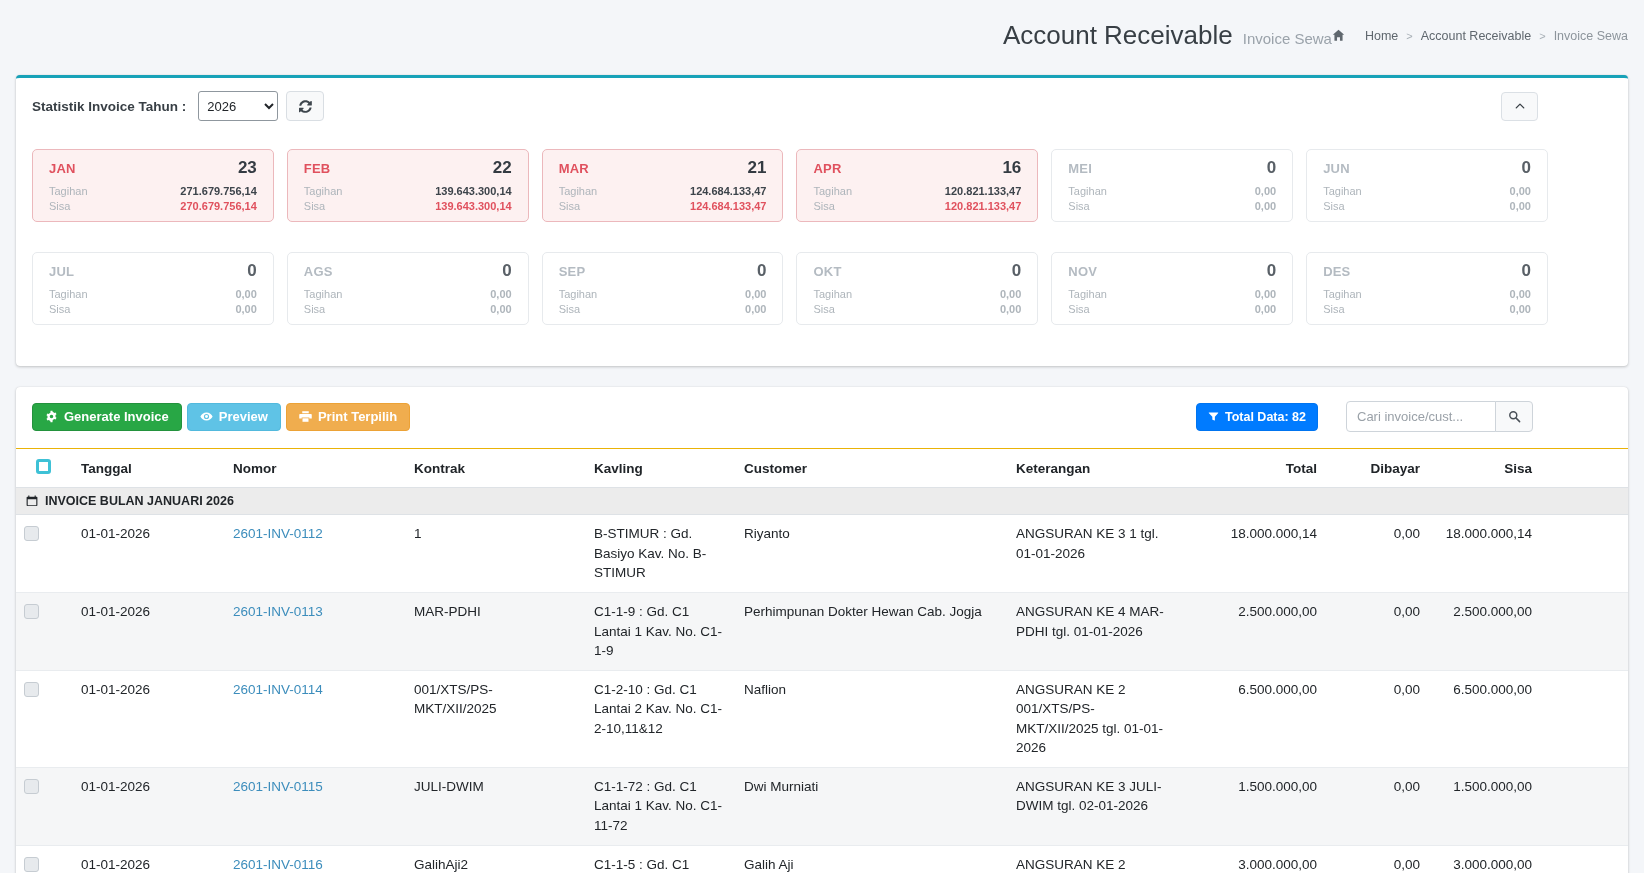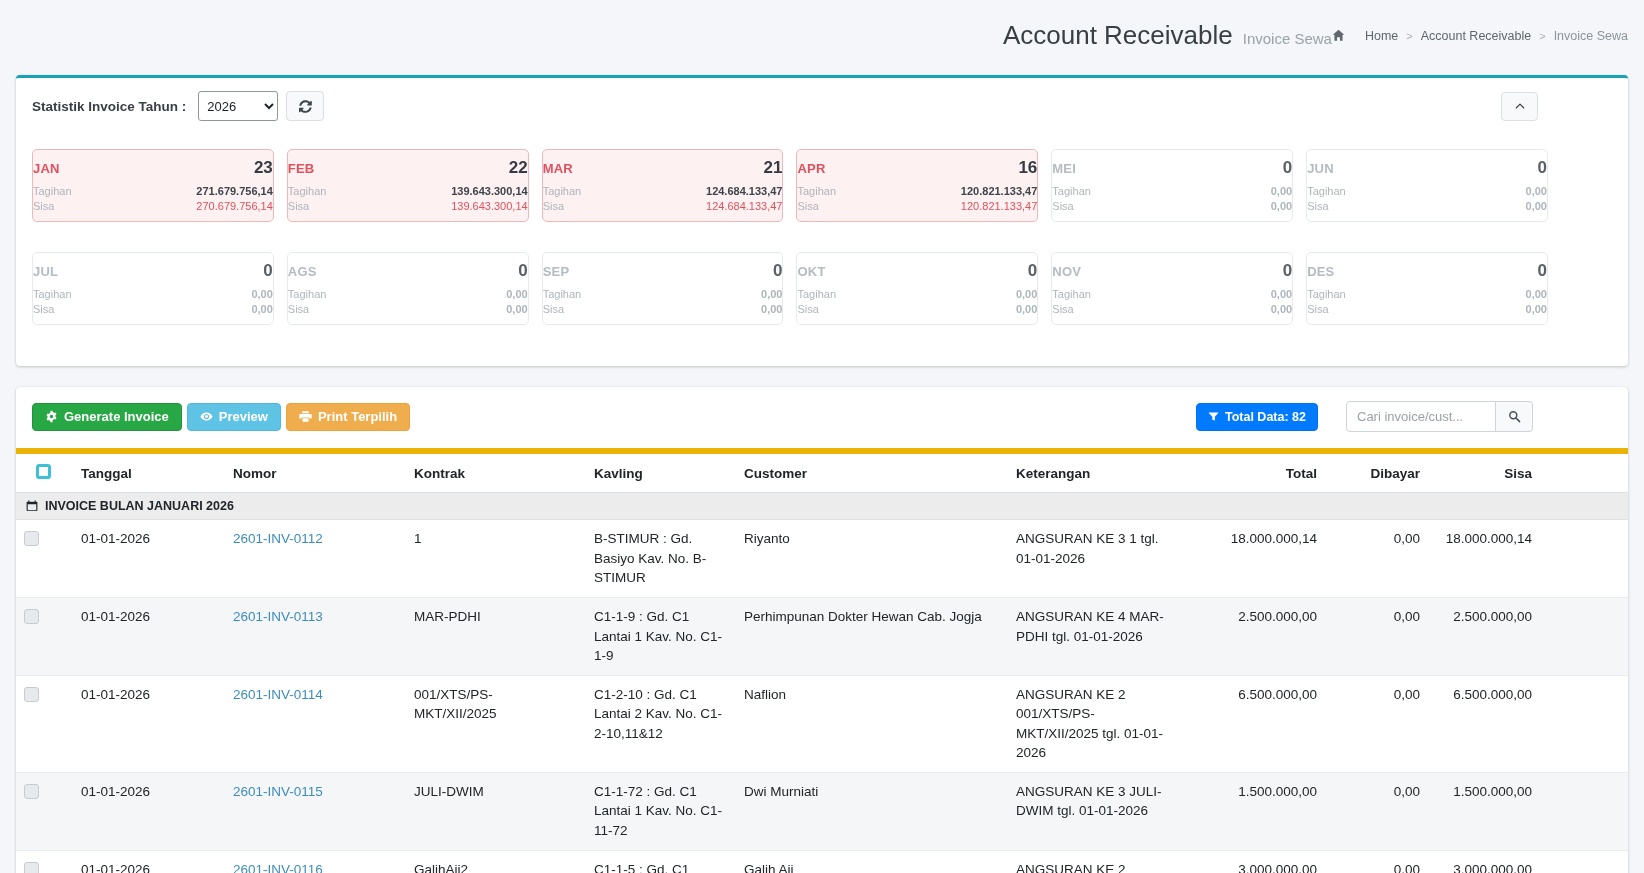--- a/index.html
+++ b/index.html
@@ -25,32 +25,32 @@
   .stats-label{font-weight:700;font-size:13.5px;color:#383f45}
   .year-select{margin-left:12px;height:30px;width:80px;font-size:13px;border:1px solid #8f979e;
     border-radius:3px;background:#fff;padding:0 4px;color:#212529;font-family:inherit}
   .btn{display:inline-flex;align-items:center;justify-content:center;gap:6px;border-radius:4px;
     border:1px solid transparent;cursor:pointer;font-family:inherit}
   .refresh-btn{margin-left:8px;width:38px;height:30px;background:#f8f9fa;border-color:#d9dee3;color:#3f474e}
   .collapse-btn{margin-left:auto;width:37px;height:29px;background:#f8f9fa;border-color:#dbe0e5;color:#383f45}
 
   
   .months-grid{display:grid;grid-template-columns:repeat(6,1fr);column-gap:13px;row-gap:30px;padding:16px 80px 41px 16px}
-  .month-card{border:1px solid #e7eaed;border-radius:5px;background:#fff;padding:8px 0 9px;height:73px}
+  .month-card{border:1px solid #e7eaed;border-radius:5px;background:#fff;padding:8px 16px 9px;height:73px}
   .month-card.active{background:#fdf1f1;border-color:#ecb8bc}
   .mc-top{display:flex;justify-content:space-between;align-items:baseline;margin-bottom:6px}
   .mc-name{font-weight:700;font-size:13px;color:#b4bbc2;letter-spacing:.2px}
   .month-card.active .mc-name{color:#e0515e}
   .mc-count{font-weight:700;font-size:17px;color:#596067}
   .month-card.active .mc-count{color:#343b42}
   .mc-line{display:flex;justify-content:space-between;font-size:11px;line-height:15px}
   .mc-label{color:#aeb5bb}
   .mc-value{color:#aeb5bb;font-weight:600}
   .month-card.active .v-tagihan{color:#3d444b;font-weight:700}
-  .month-card.active .v-sisa{color:#e0515e;font-weight:400}
+  .month-card.active .v-sisa{color:#e0515e;font-weight:700}
 
   
   .table-card{margin:0 16px;min-height:505px}
   .toolbar{display:flex;align-items:center;padding:14px 95px 16px 16px}
   .left-buttons{display:flex;gap:5px}
   .btn-sm{font-size:13px;padding:0 12px;height:28px;color:#fff;font-weight:600}
   .btn-generate{background:#28a745;border-color:#23923d}
   .btn-preview{background:#5fc3e6;border-color:#52b9dd}
   .btn-print{background:#f0ad4e;border-color:#eca236}
   .right-tools{margin-left:auto;display:flex;align-items:center}
@@ -58,21 +58,21 @@
     height:28px;padding:0 11px;margin-right:28px}
   .search-group{display:flex}
   .search-input{width:150px;height:31px;border:1px solid #ced4da;border-radius:4px 0 0 4px;padding:0 10px;
     font-size:13px;font-family:inherit;color:#495057;outline:none}
   .search-input::placeholder{color:#9aa1a8}
   .search-btn{width:38px;height:31px;border:1px solid #ced4da;border-radius:0 4px 4px 0;background:#f8f9fa;
     color:#495057;cursor:pointer;display:inline-flex;align-items:center;justify-content:center;margin-left:-1px}
 
   
   table.invoice-table{width:100%;border-collapse:collapse;table-layout:fixed;font-size:13.5px}
-  .invoice-table th{font-weight:700;text-align:left;padding:10px;border-top:6px solid #eab308;
+  .invoice-table th{font-weight:700;text-align:left;padding:10px;border-top:1px solid #eab308;
     border-bottom:1px solid #dee2e6;color:#212529;font-size:13.5px}
   .invoice-table th.num,.invoice-table td.num{text-align:right}
   .invoice-table td{padding:9px 10px;vertical-align:top;line-height:1.45;border-bottom:1px solid #e9ecef;color:#212529}
   .group-row td{background:#ececec;font-weight:700;font-size:12.5px;padding:5px 10px;
     border-bottom:1px solid #dee2e6;color:#212529;line-height:1.3}
   .group-row .icon{vertical-align:-2px;margin-right:7px}
   tr.alt td{background:#f5f6f7}
   .inv-link{color:#3c8dbc;text-decoration:none;cursor:pointer}
   .cbx{display:inline-block;width:15px;height:15px;border-radius:3px}
   .cbx-header{border:3px solid #3ec1d6;background:#fff;cursor:pointer}
@@ -446,21 +446,21 @@
         <td></td>
       </tr>
 
       <tr class="data-row alt">
         <td class="col-check"><span class="cbx cbx-row"></span></td>
         <td>01-01-2026</td>
         <td><a class="inv-link">2601-INV-0115</a></td>
         <td>JULI-DWIM</td>
         <td>C1-1-72 : Gd. C1 Lantai 1 Kav. No. C1-11-72</td>
         <td>Dwi Murniati</td>
-        <td>ANGSURAN KE 3 JULI-DWIM tgl. 01-01-2026</td>
+        <td>ANGSURAN KE 3 JULI-DWIM tgl. 02-01-2026</td>
         <td class="num">1.500.000,00</td>
         <td class="num">0,00</td>
         <td class="num">1.500.000,00</td>
         <td></td>
       </tr>
 
       <tr class="data-row">
         <td class="col-check"><span class="cbx cbx-row"></span></td>
         <td>01-01-2026</td>
         <td><a class="inv-link">2601-INV-0116</a></td>

